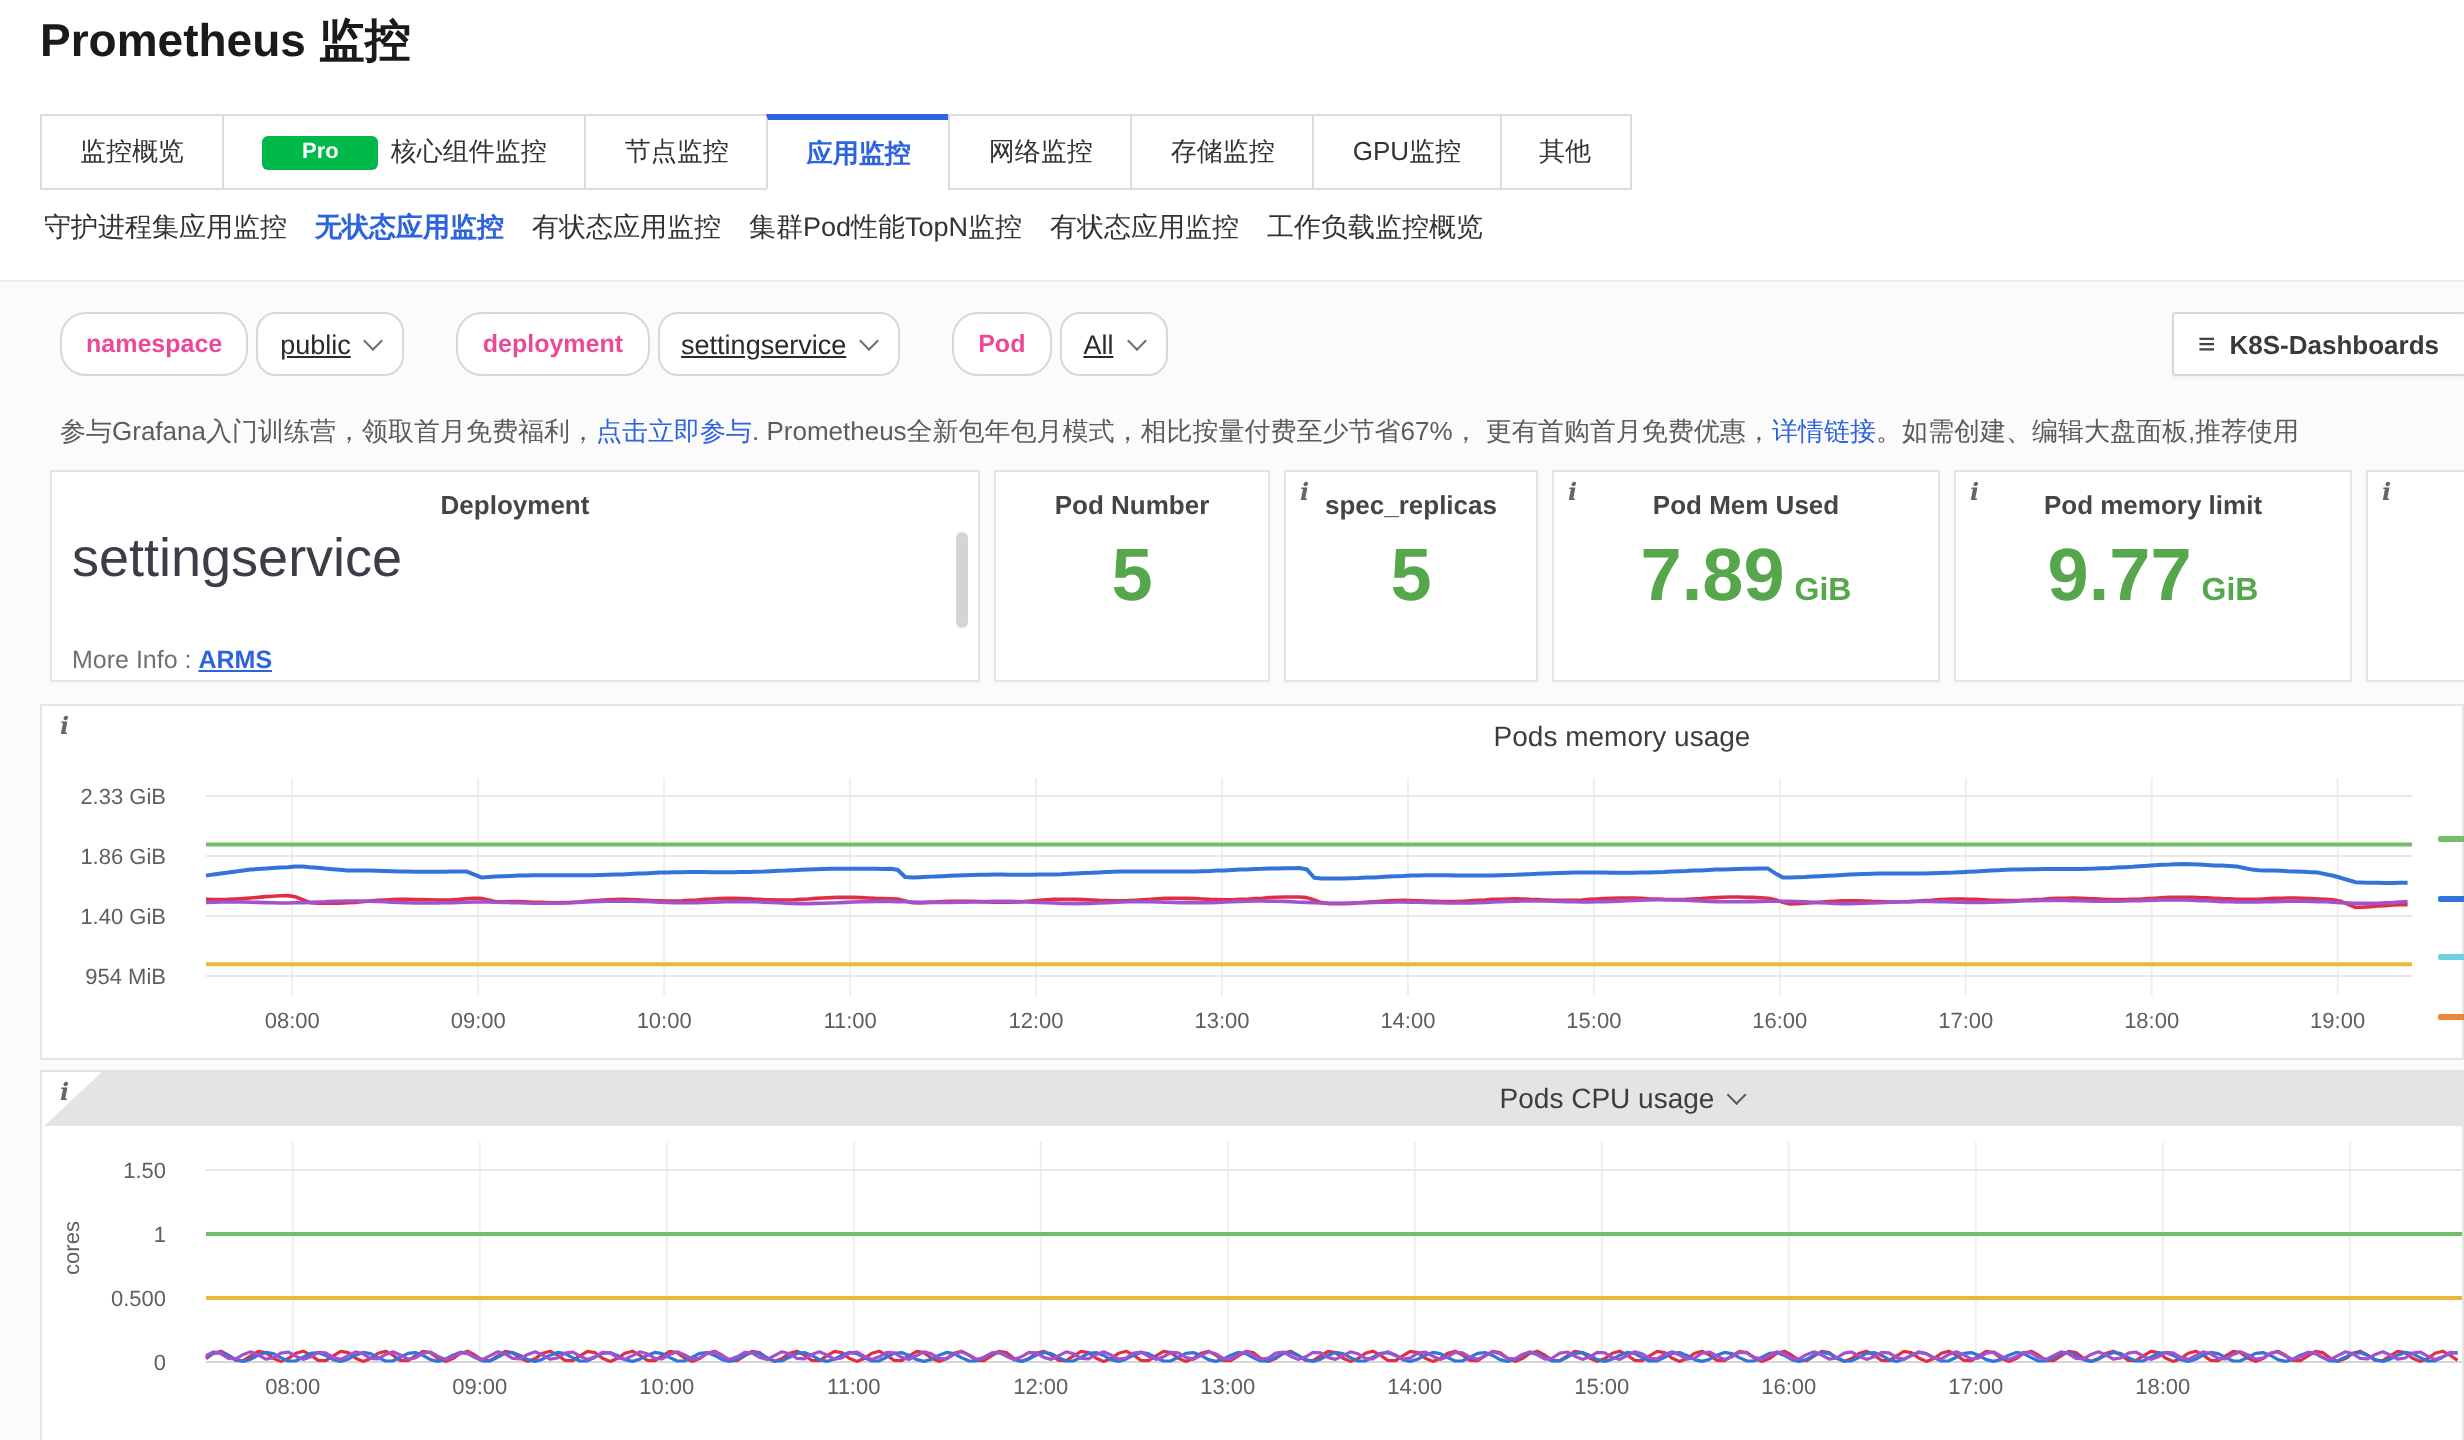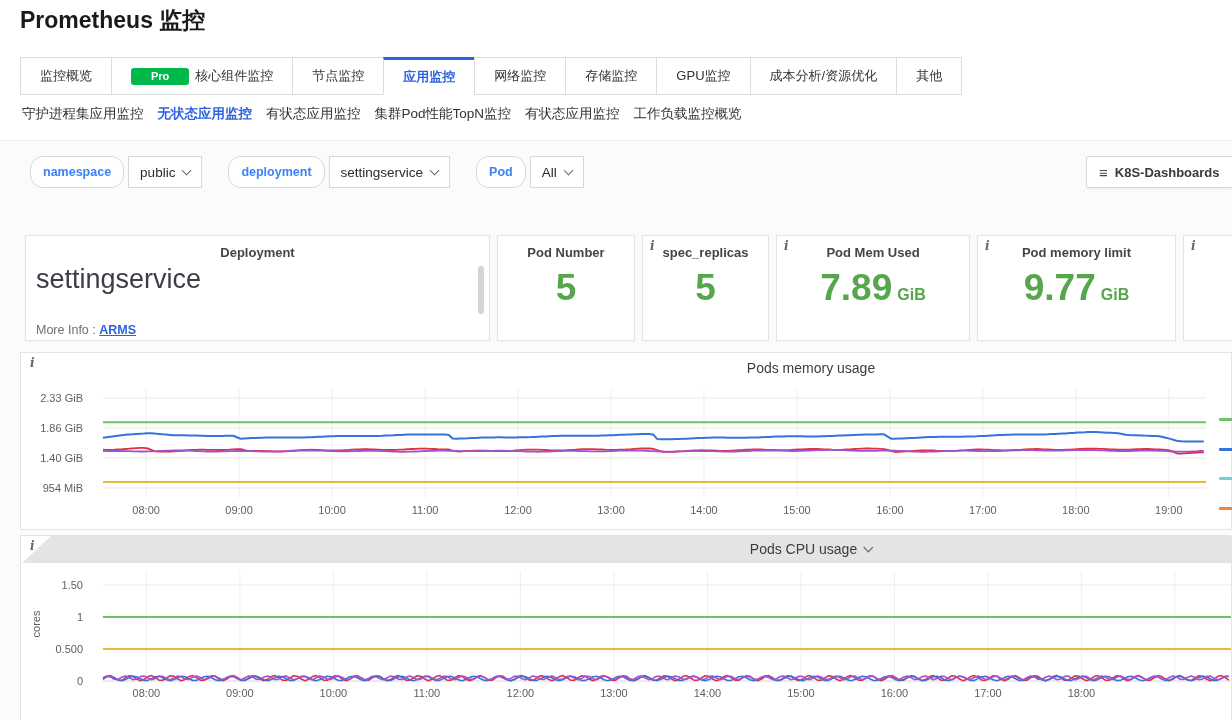--- a/index.html
+++ b/index.html
@@ -18,23 +18,23 @@
 
   .subtabs{position:absolute;left:22px;top:105px;display:flex;gap:14px;font-size:13.5px;color:#333;}
   .subtab{cursor:pointer;white-space:nowrap;}
   .subtab.active{color:#2e63e0;font-weight:bold;}
 
   .divider{position:absolute;left:0;top:140px;width:1232px;border-top:1px solid #ededed;}
   .content-bg{position:absolute;left:0;top:141px;width:1232px;height:579px;background:#fbfbfc;}
 
   .filterbar{position:absolute;left:30px;top:156px;display:flex;align-items:center;z-index:2;}
   .f-label{border:1px solid #d8d8d8;background:#fff;border-radius:13px;padding:0 12px;height:30px;line-height:30px;
-           color:#3b82f6;font-size:12.5px;font-weight:bold;cursor:pointer;white-space:nowrap;}
-  .f-select{border:1px solid #d8d8d8;background:#fff;border-radius:0;padding:0 11px;height:30px;
-            color:#2a2a2a;font-size:13.5px;margin-left:4px;display:flex;align-items:center;gap:8px;cursor:pointer;white-space:nowrap;}
+           color:#ec4899;font-size:12.5px;font-weight:bold;cursor:pointer;white-space:nowrap;}
+  .f-select{border:1px solid #d8d8d8;background:#fff;border-radius:10px;padding:0 11px;height:30px;
+            color:#2a2a2a;font-size:13.5px;margin-left:4px;display:flex;align-items:center;gap:8px;cursor:pointer;white-space:nowrap;text-decoration:underline;}
   .chev{width:6px;height:6px;border-right:1.5px solid #6e6e6e;border-bottom:1.5px solid #6e6e6e;
         transform:rotate(45deg);margin-top:-3px;}
   .f-gap{width:26px;}
   .actions{position:absolute;top:156px;left:1086px;display:flex;gap:14px;z-index:2;}
   .btn{border:1px solid #d8d8d8;background:#fff;border-radius:2px;height:30px;padding:0 12px;font-size:13px;
        font-weight:bold;color:#3a3a3a;display:flex;align-items:center;gap:7px;cursor:pointer;white-space:nowrap;
        box-shadow:0 1px 2px rgba(0,0,0,.05);}
   .menu-glyph{font-size:15px;color:#444;font-weight:normal;}
 
   .banner{position:absolute;left:30px;top:207px;font-size:13px;color:#5c5c5c;white-space:nowrap;width:1202px;overflow:hidden;z-index:2;}
@@ -78,21 +78,20 @@
     <div class="tab">监控概览</div>
     <div class="tab">
       <span class="badge">Pro</span>
       <span>核心组件监控</span>
     </div>
     <div class="tab">节点监控</div>
     <div class="tab active">应用监控</div>
     <div class="tab">网络监控</div>
     <div class="tab">存储监控</div>
     <div class="tab">GPU监控</div>
-    <div class="tab">成本分析/资源优化</div>
     <div class="tab">其他</div>
   </div>
 
   <div class="subtabs">
     <div class="subtab">守护进程集应用监控</div>
     <div class="subtab active">无状态应用监控</div>
     <div class="subtab">有状态应用监控</div>
     <div class="subtab">集群Pod性能TopN监控</div>
     <div class="subtab">有状态应用监控</div>
     <div class="subtab">工作负载监控概览</div>
@@ -121,20 +120,21 @@
     </div>
   </div>
   <div class="actions">
     <div class="btn">
       <span class="menu-glyph">≡</span>
       <span>K8S-Dashboards</span>
     </div>
 
   </div>
 
+  <div class="banner"><span>参与Grafana入门训练营，领取首月免费福利，</span><span class="blue">点击立即参与</span><span>. Prometheus全新包年包月模式，相比按量付费至少节省67%， 更有首购首月免费优惠，</span><span class="blue">详情链接</span><span>。如需创建、编辑大盘面板,推荐使用</span></div>
 
   <div class="statrow">
     <div class="card" style="width:465px;">
       <div class="hd">Deployment</div>
       <div class="dep-val">settingservice</div>
       <div class="moreinfo">
         <span>More Info :</span>
         <span class="blue">ARMS</span>
       </div>
       <div class="scrollbar"></div>

